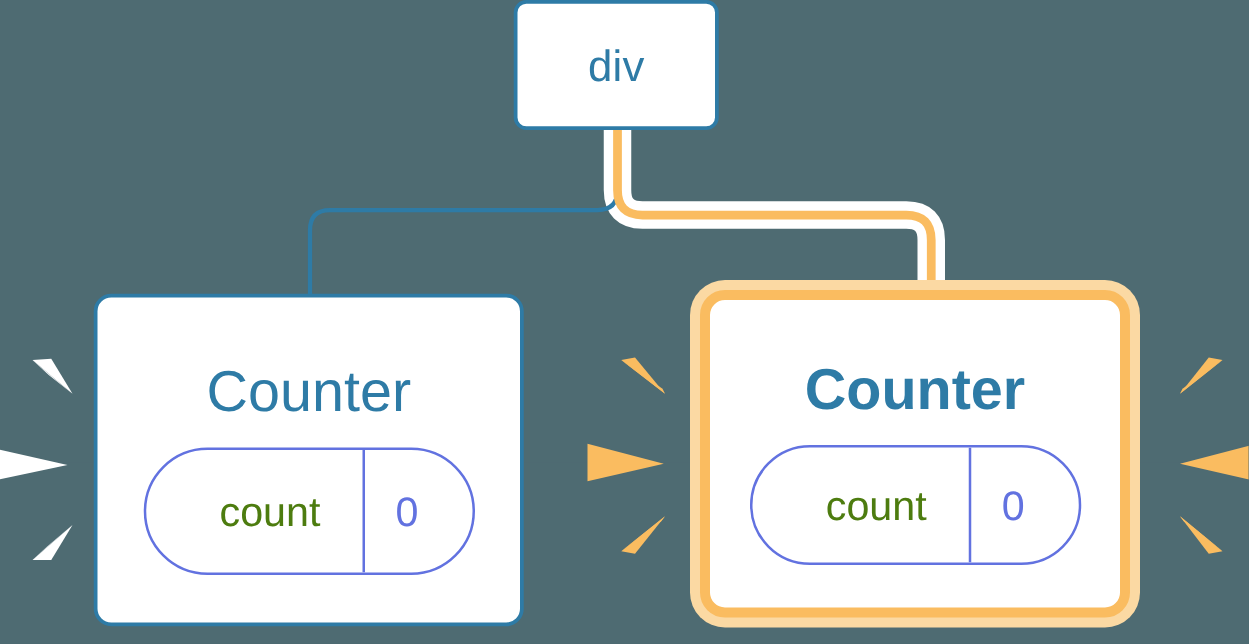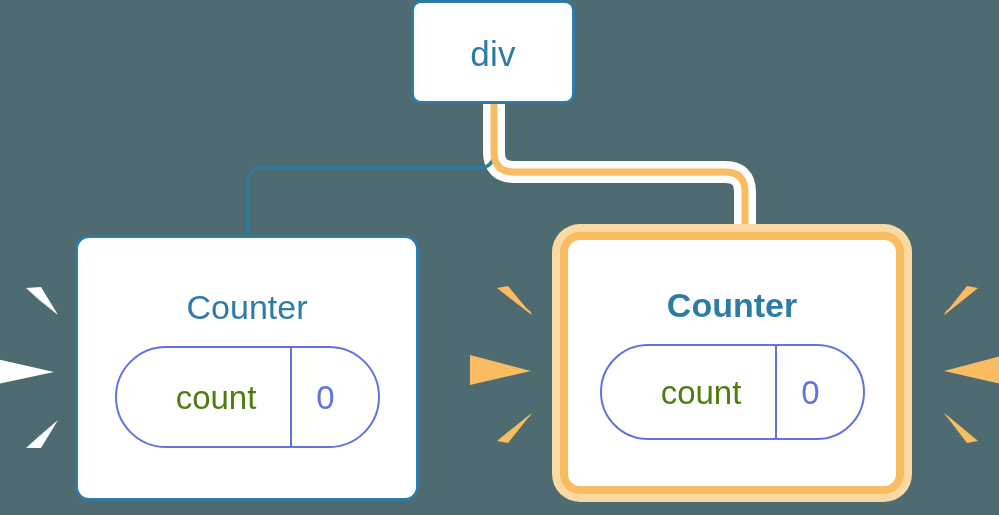--- a/index.html
+++ b/index.html
@@ -88,21 +88,21 @@
     position: absolute;
     left: 0;
     top: 0;
     right: 0;
     bottom: 0;
     display: flex;
     flex-direction: column;
     align-items: center;
   }
   .card-title {
-    font-size: 34px;
+    font-size: 46px;
     color: #2e7ba6;
     line-height: 1;
     white-space: nowrap;
   }
   .card-plain .card-title {
     font-weight: 400;
     margin-top: 52px;
   }
   .card-highlight .card-title {
     font-weight: 700;

